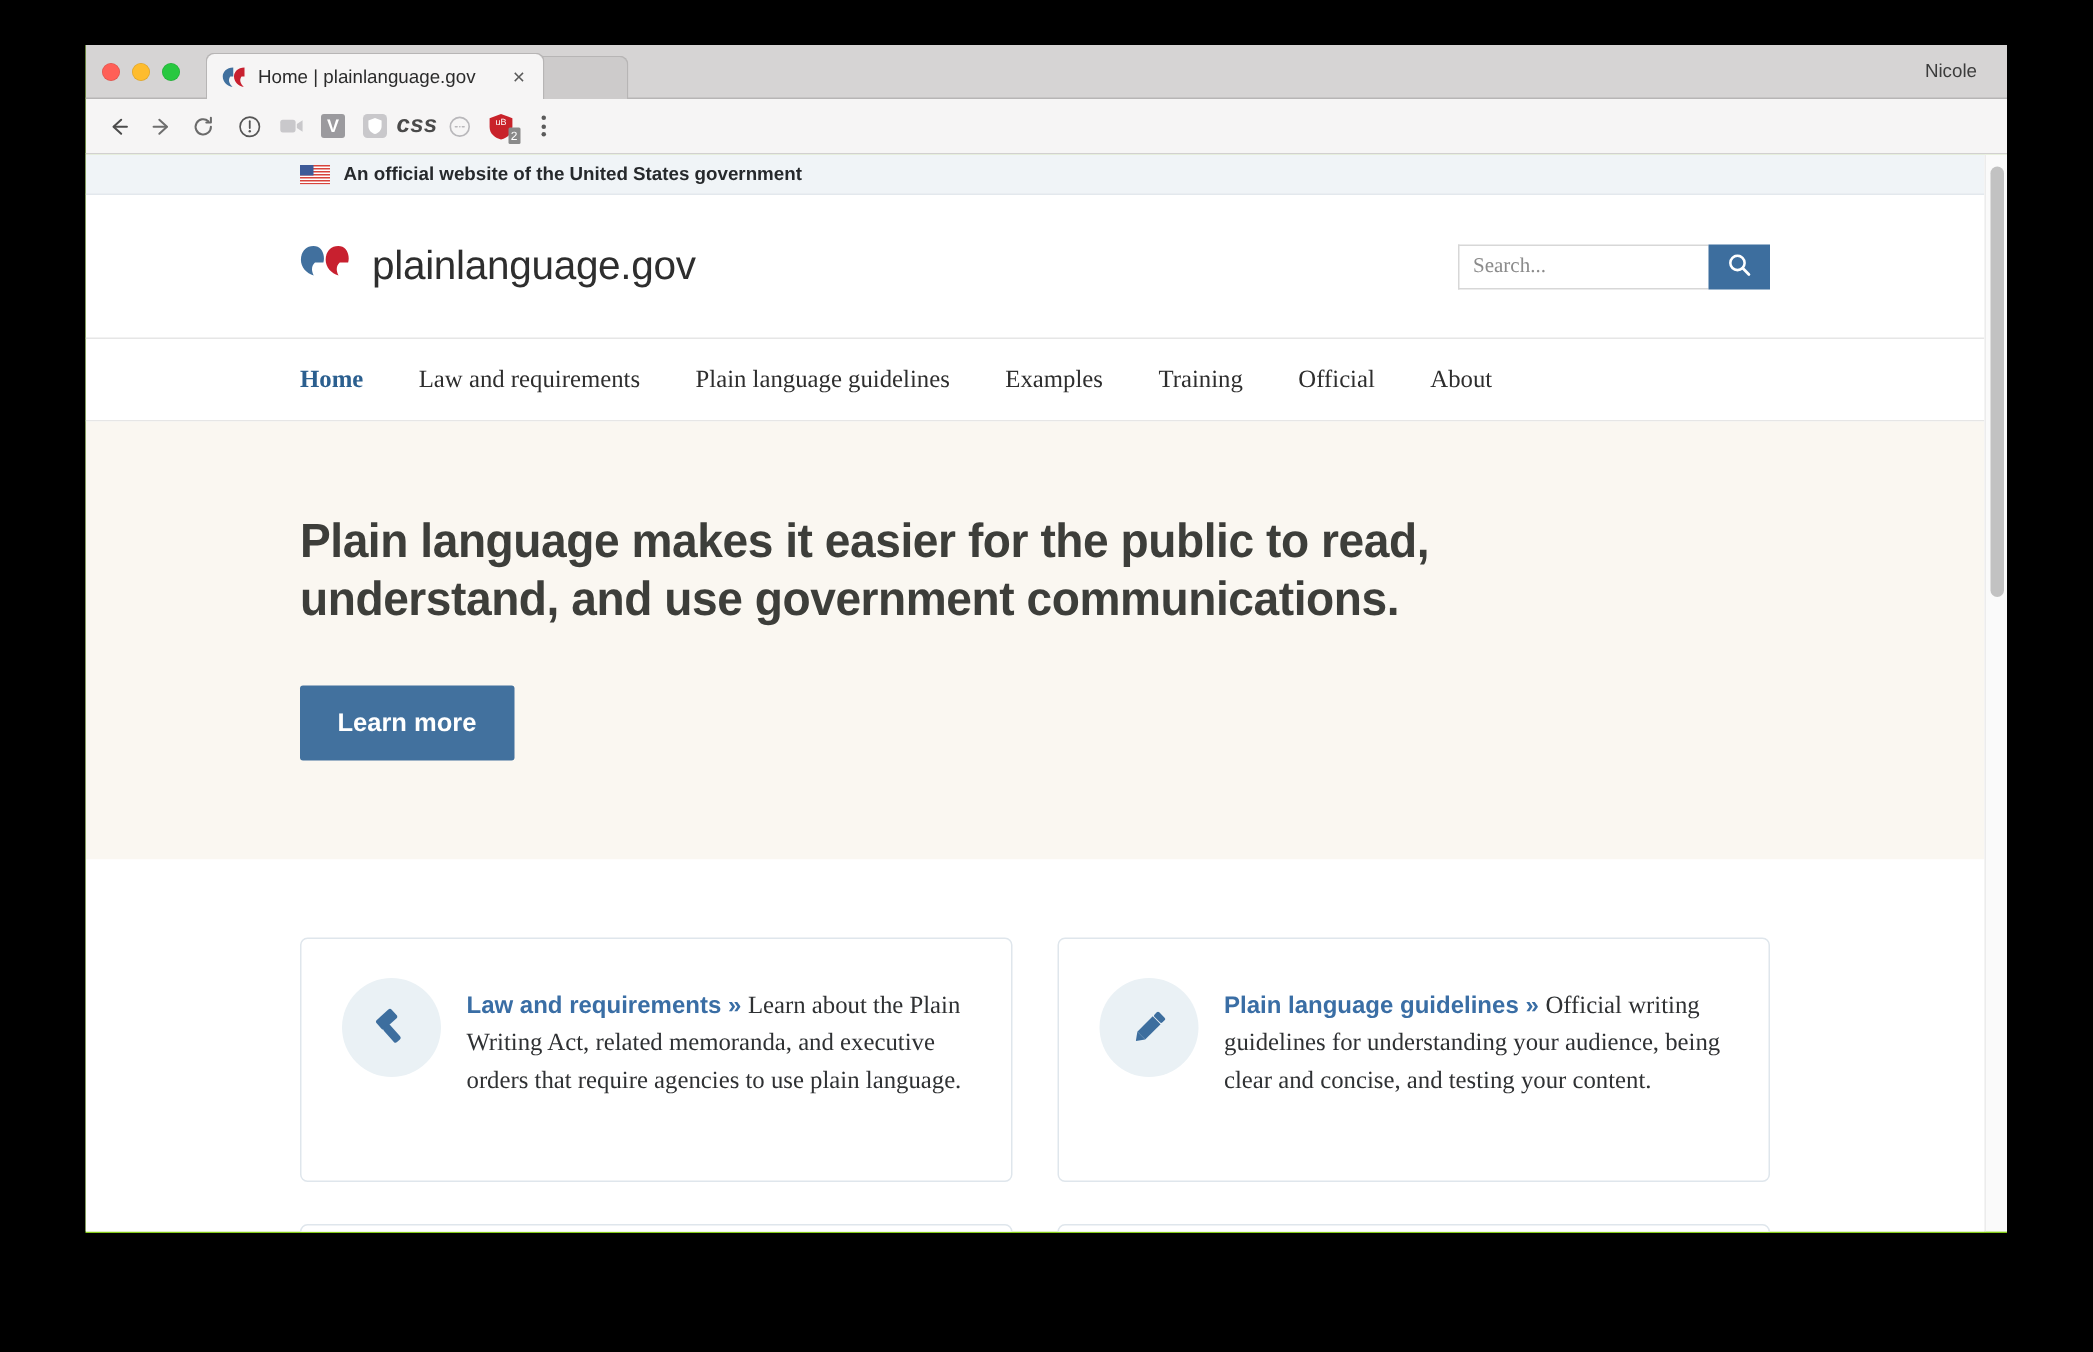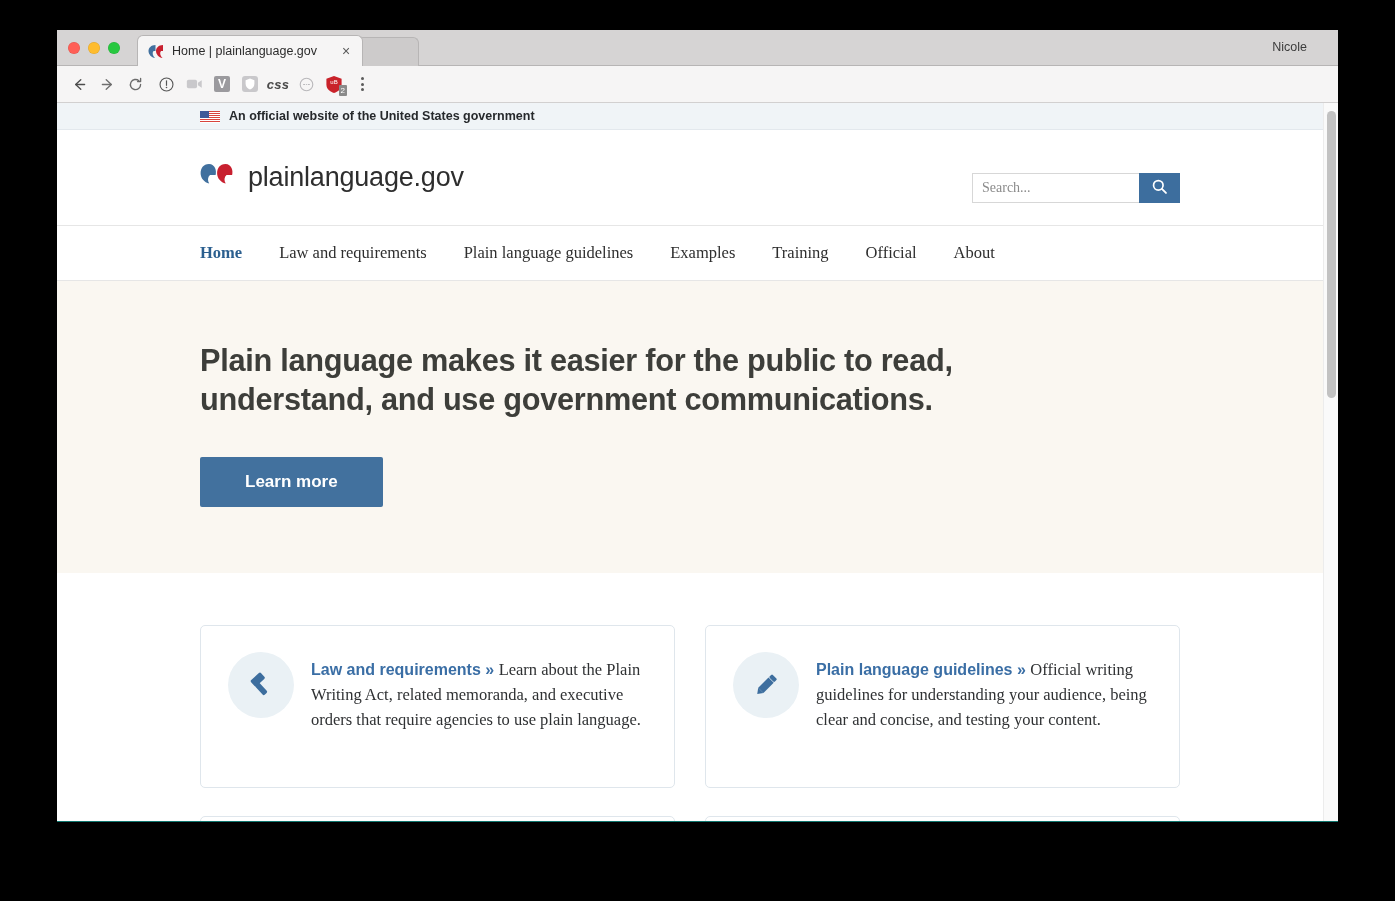--- a/index.html
+++ b/index.html
@@ -8,21 +8,21 @@
     background: #000;
     font-family: "Liberation Sans", sans-serif;
     overflow: hidden;
   }
 
   
   #browser-window {
     position: absolute;
     left: 57px; top: 30px;
     width: 1281px; height: 792px;
-    background: #0f766e;
+    background: #84cc16;
     overflow: hidden;
     box-shadow: 0 0 0 1px rgba(0,0,0,0.15);
   }
 
   
   .tabstrip {
     position: relative;
     height: 36px;
     background: #d6d4d4;
     border-bottom: 1px solid #b7b5b5;
@@ -61,21 +61,21 @@
   .tab-ghost {
     position: absolute; left: 300px; top: 7px;
     width: 62px; height: 29px;
     background: #cdcbcb;
     border: 1px solid #b7b5b5;
     border-bottom: none;
     border-radius: 6px 6px 0 0;
     z-index: 1;
   }
   .profile-name {
-    position: absolute; right: 31px; top: 10px;
+    position: absolute; right: 20px; top: 10px;
     font-size: 12.5px; color: #3c3c3c;
   }
 
   
   .toolbar {
     position: relative;
     height: 37px;
     background: #f6f5f5;
     border-bottom: 1px solid #d2d0d0;
     display: flex; align-items: center;
@@ -112,21 +112,21 @@
   }
   .ext-v {
     width: 16px; height: 16px; background: #9b9a9e; color: #fff;
     font-size: 12px; font-weight: bold; border-radius: 2px;
     display: flex; align-items: center; justify-content: center;
   }
   .ext-shield-grey {
     width: 16px; height: 16px; background: #c9c8cb; border-radius: 3px;
     display: flex; align-items: center; justify-content: center;
   }
-  .ext-css { font-size: 13px; font-weight: bold; font-style: italic; color: #4a4a4a; letter-spacing: .2px; }
+  .ext-css { font-size: 16px; font-weight: bold; font-style: italic; color: #4a4a4a; letter-spacing: .2px; }
   .ub-badge {
     position: absolute; right: 0px; bottom: 1px;
     background: #8a8a8a; color: #fff;
     font-size: 8px; line-height: 9px;
     padding: 1px 2px; border-radius: 1px;
   }
   .menu-dots { width: 22px; display: flex; flex-direction: column; align-items: center; gap: 2.5px; }
   .menu-dots i { width: 3px; height: 3px; background: #5b5b5b; border-radius: 50%; display: block; }
 
   
@@ -160,21 +160,21 @@
     display: flex; 
     padding: 0 143px;
     position: relative;
   }
   .brand { display: flex; align-items: center; }
   .brand-mark { width: 36px; height: 30px; margin-right: 12px; flex: 0 0 36px; }
   .brand-text { font-size: 27px; color: #2e2e2e; letter-spacing: -0.2px; }
 
   .searchbar {
     position: absolute; right: 143px; top: 33px;
-    display: flex; height: 30px; margin-top: 10px;
+    display: flex; height: 30px;
   }
   .search-input {
     width: 167px; height: 30px;
     border: 1px solid #d7d7d7; border-right: none;
     padding: 0 9px;
     font-family: "Liberation Serif", serif;
     font-size: 14px; color: #3d3d3d;
     background: #fff;
     outline: none;
   }
@@ -217,21 +217,21 @@
     max-width: 810px;
     transform: scaleX(0.96);
     transform-origin: left center;
   }
   .hero-btn {
     margin-top: 38px;
     display: inline-block;
     background: #42719e;
     color: #ffffff;
     font-size: 17px; font-weight: bold;
-    padding: 15px 45px;
+    padding: 15px 25px;
     border: none;
     border-radius: 2px;
   }
 
   
   .cards-section { background: #fff; padding: 52px 143px 0 143px; }
   .cards-row { display: flex; gap: 30px; margin-bottom: 28px; }
   .card {
     flex: 1 1 0;
     border: 1px solid #dfe6ec;

